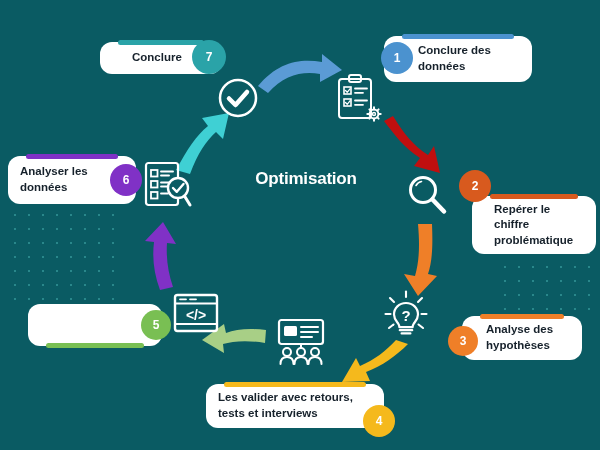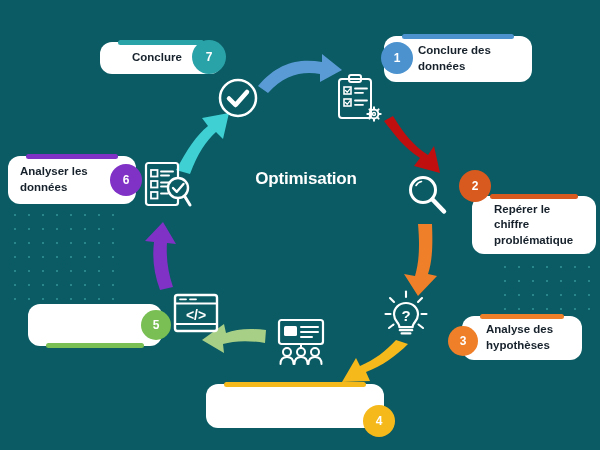--- a/index.html
+++ b/index.html
@@ -293,20 +293,21 @@
   <div class="badge" id="badge-2">2</div>
 
   <div class="card" id="card-3">
     <span class="accent top" style="background:#ef7f28"></span>
     <span class="label">Analyse des hypothèses</span>
   </div>
   <div class="badge" id="badge-3">3</div>
 
   <div class="card" id="card-4">
     <span class="accent top" style="background:#f5b91c"></span>
+    <span class="label">Les valider avec retours, tests et interviews</span>
   </div>
   <div class="badge" id="badge-4">4</div>
 
   <div class="card" id="card-5">
     <span class="accent bottom" style="background:#79bf53"></span>
   </div>
   <div class="badge" id="badge-5">5</div>
 
   <div class="card" id="card-6">
     <span class="accent top" style="background:#8031c6"></span>

